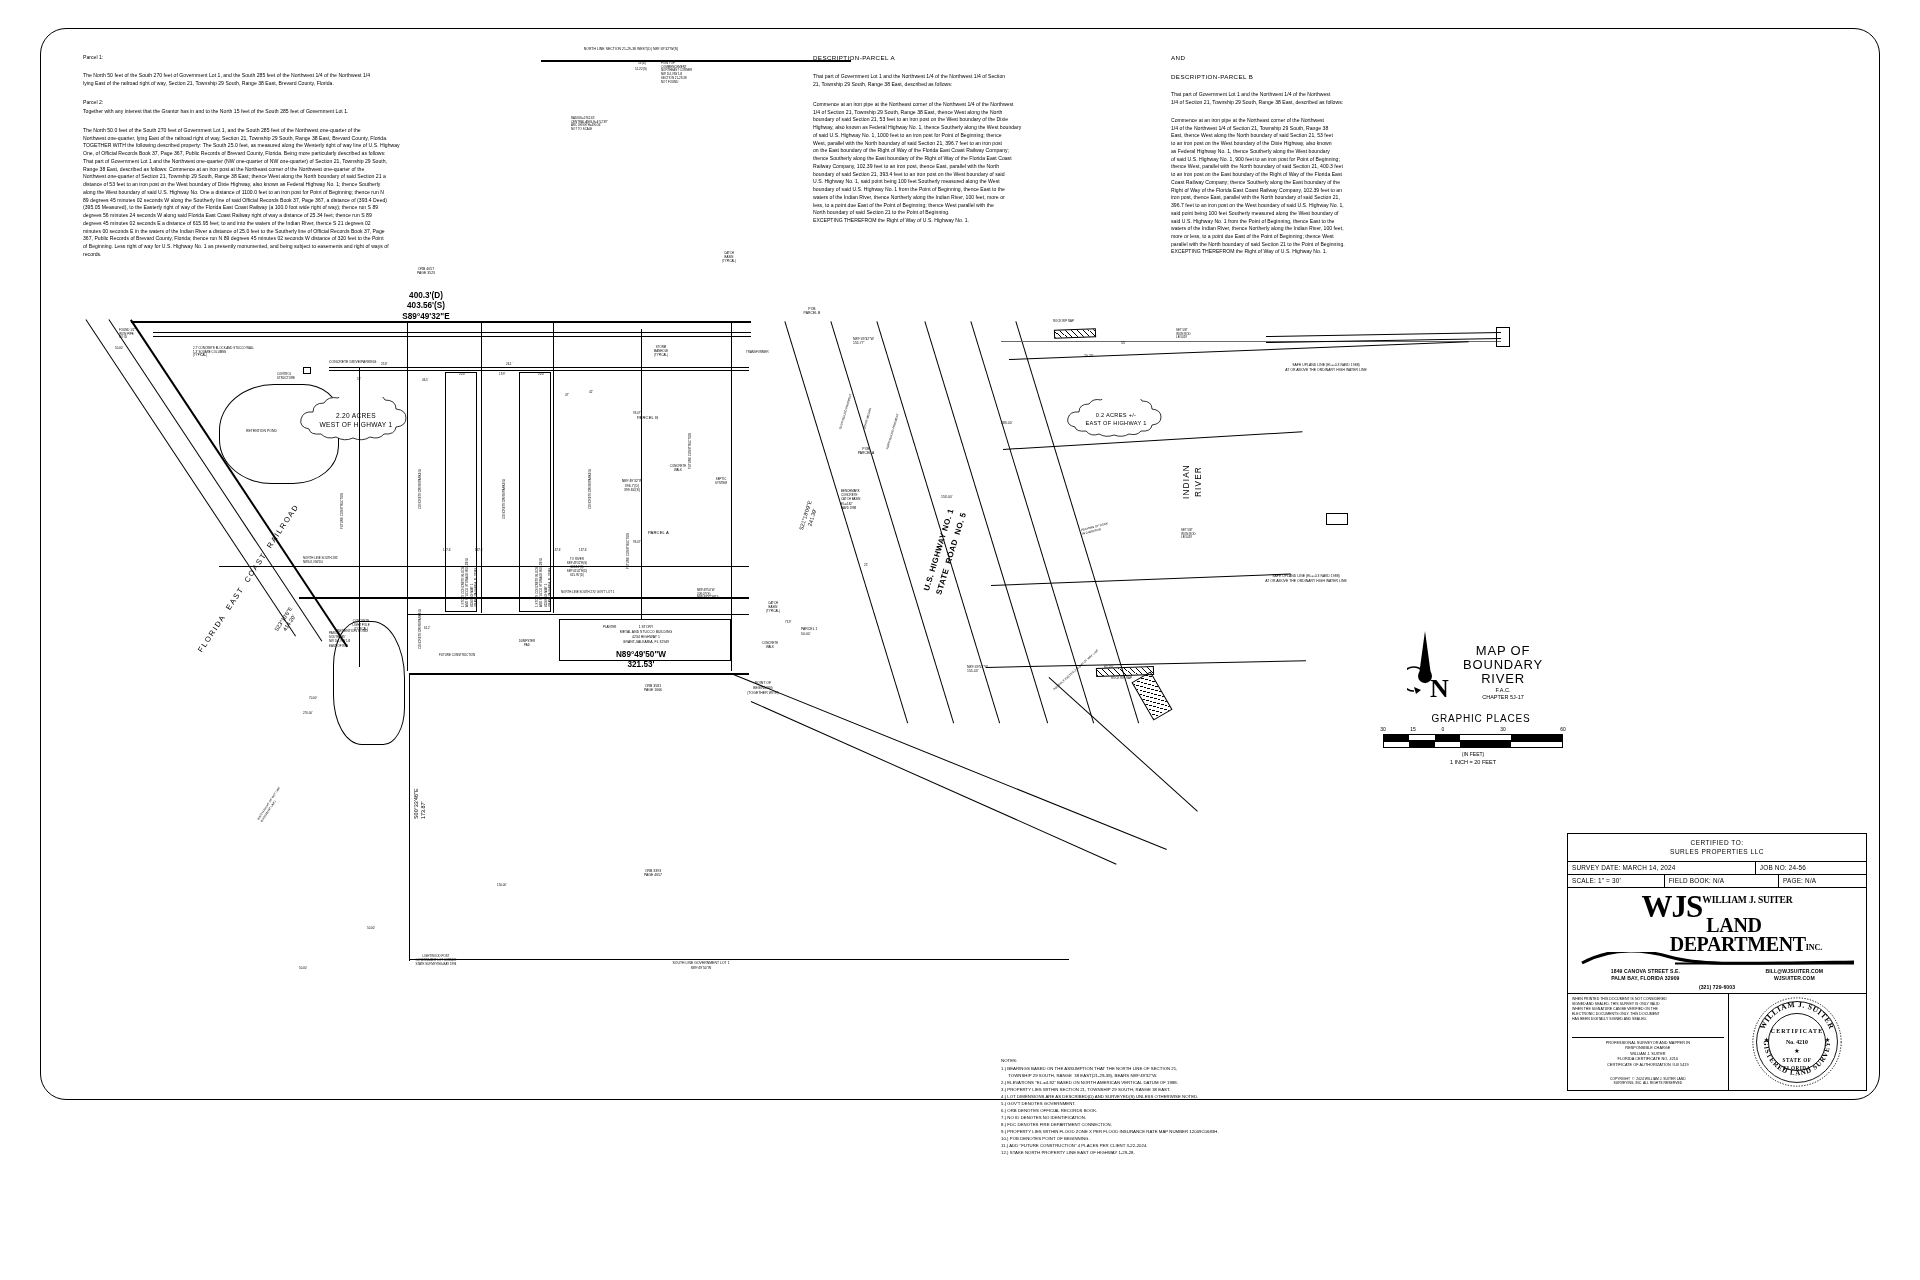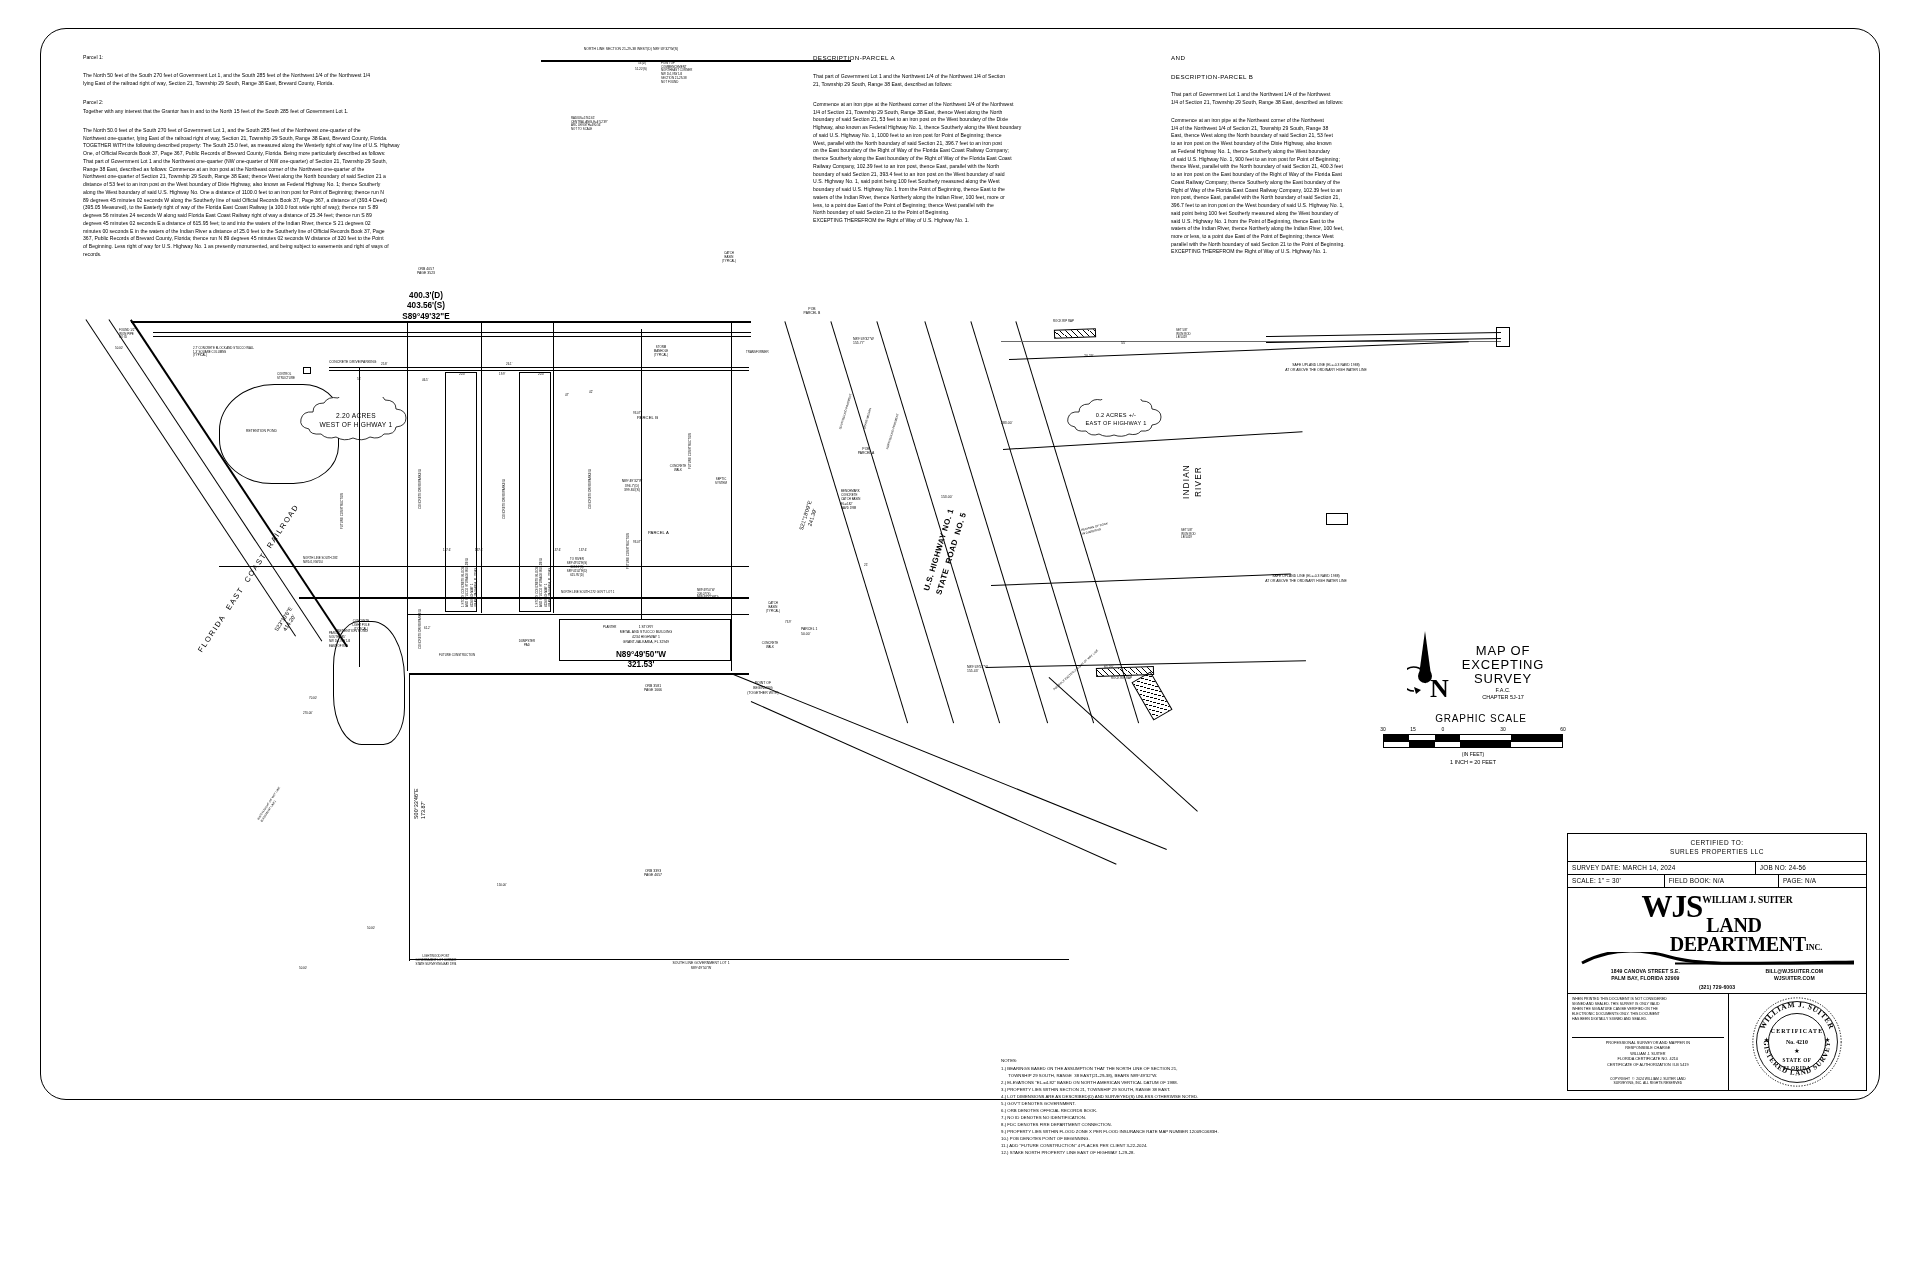--- a/index.html
+++ b/index.html
@@ -438,26 +438,26 @@
   <div style="position:absolute;left:1366px;top:600px;width:46px;height:86px;">
     <svg width="46" height="86" viewBox="0 0 46 86">
       <path d="M18 2 L24 46 L12 46 Z" fill="#000"></path>
       <circle cx="18" cy="47" r="7" fill="#000"></circle>
       <path d="M18 54 a12 12 0 1 0 -11 8" fill="none" stroke="#000" stroke-width="1.6"></path>
       <path d="M7 58 l2 7 l5 -4 z" fill="#000"></path>
       <text x="23" y="68" font-family="Liberation Serif, serif" font-size="26" font-weight="bold">N</text>
     </svg>
   </div>
   <div class="txt ctr" style="left:1408px;top:614px;width:108px;font-size:13px;letter-spacing:.8px;">MAP OF</div>
-  <div class="txt ctr" style="left:1408px;top:628px;width:108px;font-size:13px;letter-spacing:.8px;">EXCEPTING</div>
-  <div class="txt ctr" style="left:1408px;top:642px;width:108px;font-size:13px;letter-spacing:.8px;">SURVEY</div>
+  <div class="txt ctr" style="left:1408px;top:628px;width:108px;font-size:13px;letter-spacing:.8px;">BOUNDARY</div>
+  <div class="txt ctr" style="left:1408px;top:642px;width:108px;font-size:13px;letter-spacing:.8px;">RIVER</div>
   <div class="txt ctr" style="left:1408px;top:658px;width:108px;font-size:5.5px;">F.A.C.</div>
   <div class="txt ctr" style="left:1408px;top:665px;width:108px;font-size:5.5px;">CHAPTER 5J-17</div>
 
-  <div class="txt ctr" style="left:1330px;top:684px;width:220px;font-size:10px;letter-spacing:.8px;">GRAPHIC SCALE</div>
+  <div class="txt ctr" style="left:1330px;top:684px;width:220px;font-size:10px;letter-spacing:.8px;">GRAPHIC PLACES</div>
   <div class="txt ctr" style="left:1334px;top:697px;width:16px;font-size:5px;">30</div>
   <div class="txt ctr" style="left:1364px;top:697px;width:16px;font-size:5px;">15</div>
   <div class="txt ctr" style="left:1394px;top:697px;width:16px;font-size:5px;">0</div>
   <div class="txt ctr" style="left:1454px;top:697px;width:16px;font-size:5px;">30</div>
   <div class="txt ctr" style="left:1514px;top:697px;width:16px;font-size:5px;">60</div>
   <div class="scalebar" style="left:1342px;top:705px;width:180px;height:7px;">
     <div class="sb sb-b"></div>
         <div class="sb sb-w"></div>
         <div class="sb sb-b"></div>
         <div class="sb sb-w" style="flex:2"></div>

